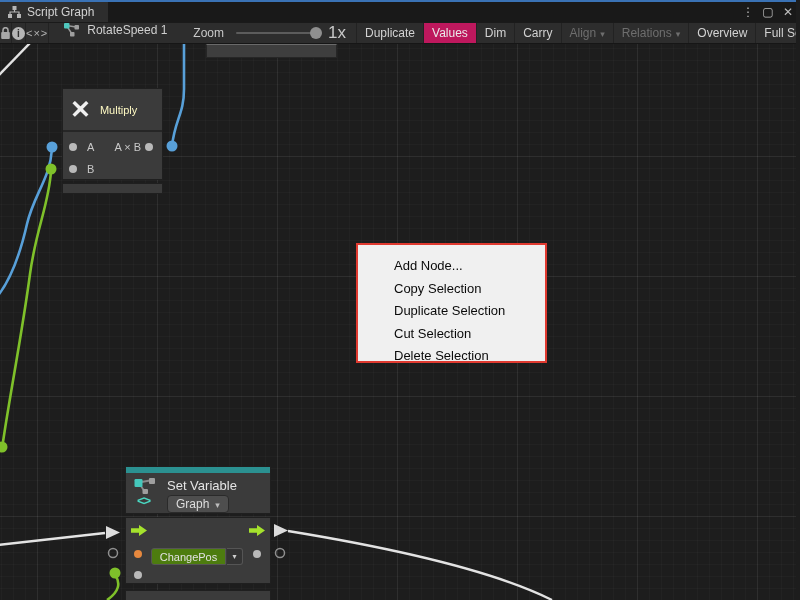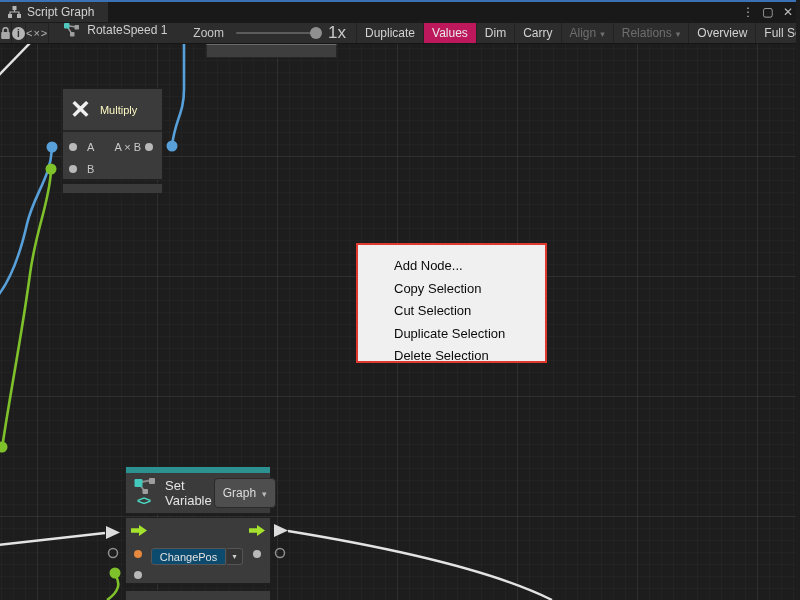--- a/index.html
+++ b/index.html
@@ -66,28 +66,28 @@
   .mul-body { position:relative; height:47px; }
   .mul-label { position:absolute; font-size:11px; color:#c8c8c8; }
   .node-footer { margin-top:3px; height:11px; }
 
   
   .setvar-node { left:125px; top:422px; width:146px; }
   .teal-bar { height:7px; background:#2b9191; border:1px solid #1f1f1f; border-bottom:none; }
   .sv-header { height:41px; display:flex; align-items:flex-start; gap:7px; padding:5px 4px 0 8px; border-top:none;}
   .sv-icon { width:26px; position:relative; }
   .sv-icon .angle { position:absolute; left:3px; top:15px; color:#4ad9c3; font-weight:700; font-size:13px; letter-spacing:-1px;}
-  .sv-head-col { display:flex; flex-direction:row; gap:2px; }
+  .sv-head-col { display:flex; flex-direction:column; gap:2px; }
   .sv-title { font-size:13px; color:#e4e4e4; }
   .dropdown-pill { display:inline-flex; align-items:center; gap:6px; background:#4e4e4e; border:1px solid #2a2a2a;
                    border-radius:4px; padding:1px 8px; font-size:12px; color:#dedede; width:max-content;}
   .dropdown-pill .caret { color:#bdbdbd; margin-left:0; }
   .sv-body { position:relative; margin-top:3px; height:67px; }
   .flow-arrow { position:absolute; top:7px; }
-  .var-select { position:absolute; left:25px; top:30px; width:75px; height:17px; background:#0c4a6e;
+  .var-select { position:absolute; left:25px; top:30px; width:75px; height:17px; background:#4d7c0f;
                 border:1px solid #555; border-radius:3px 0 0 3px; color:#e2e2e2; font-size:11px;
                 display:flex; align-items:center; justify-content:center; }
   .var-caret-btn { position:absolute; left:101px; top:30px; width:16px; height:17px; background:#343434;
                 border:1px solid #555; border-left:none; border-radius:0 3px 3px 0; color:#cfcfcf; font-size:8px;
                 display:flex; align-items:center; justify-content:center; }
 
   
   .context-menu { position:absolute; left:356px; top:199px; width:191px; height:120px; background:#f0f0f0;
                   border:2px solid #e03a30; z-index:10; padding-top:10px; }
   .menu-item { height:22.5px; line-height:22.5px; padding-left:36px; font-size:13px; color:#0a0a0a; }
@@ -247,19 +247,19 @@
         </div>
         <div class="port-dot" style="left:127px; top:32px;"></div>
         <div class="port-dot" style="left:8px; top:53px;"></div>
       </div>
       <div class="node-block node-footer" style="margin-top:6px; height:14px;"></div>
     </div>
 
     <div class="context-menu">
       <div class="menu-item">Add Node...</div>
       <div class="menu-item">Copy Selection</div>
+      <div class="menu-item">Duplicate Selection</div>
       <div class="menu-item">Cut Selection</div>
-      <div class="menu-item">Duplicate Selection</div>
       <div class="menu-item">Delete Selection</div>
     </div>
 
   </div>
 </div>
 
 </body></html>

